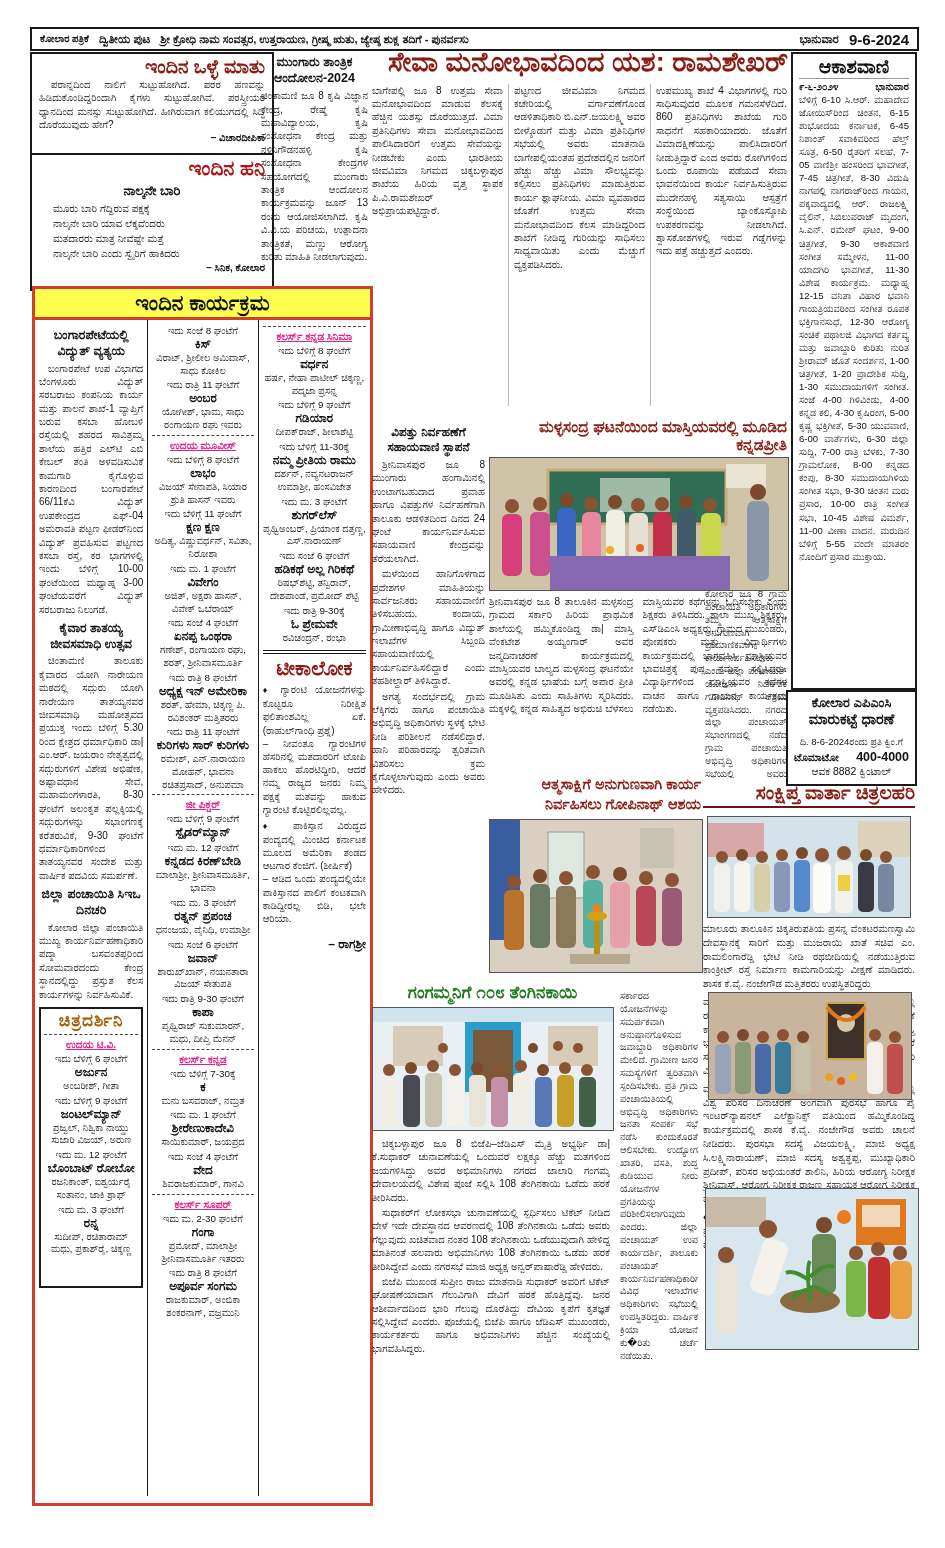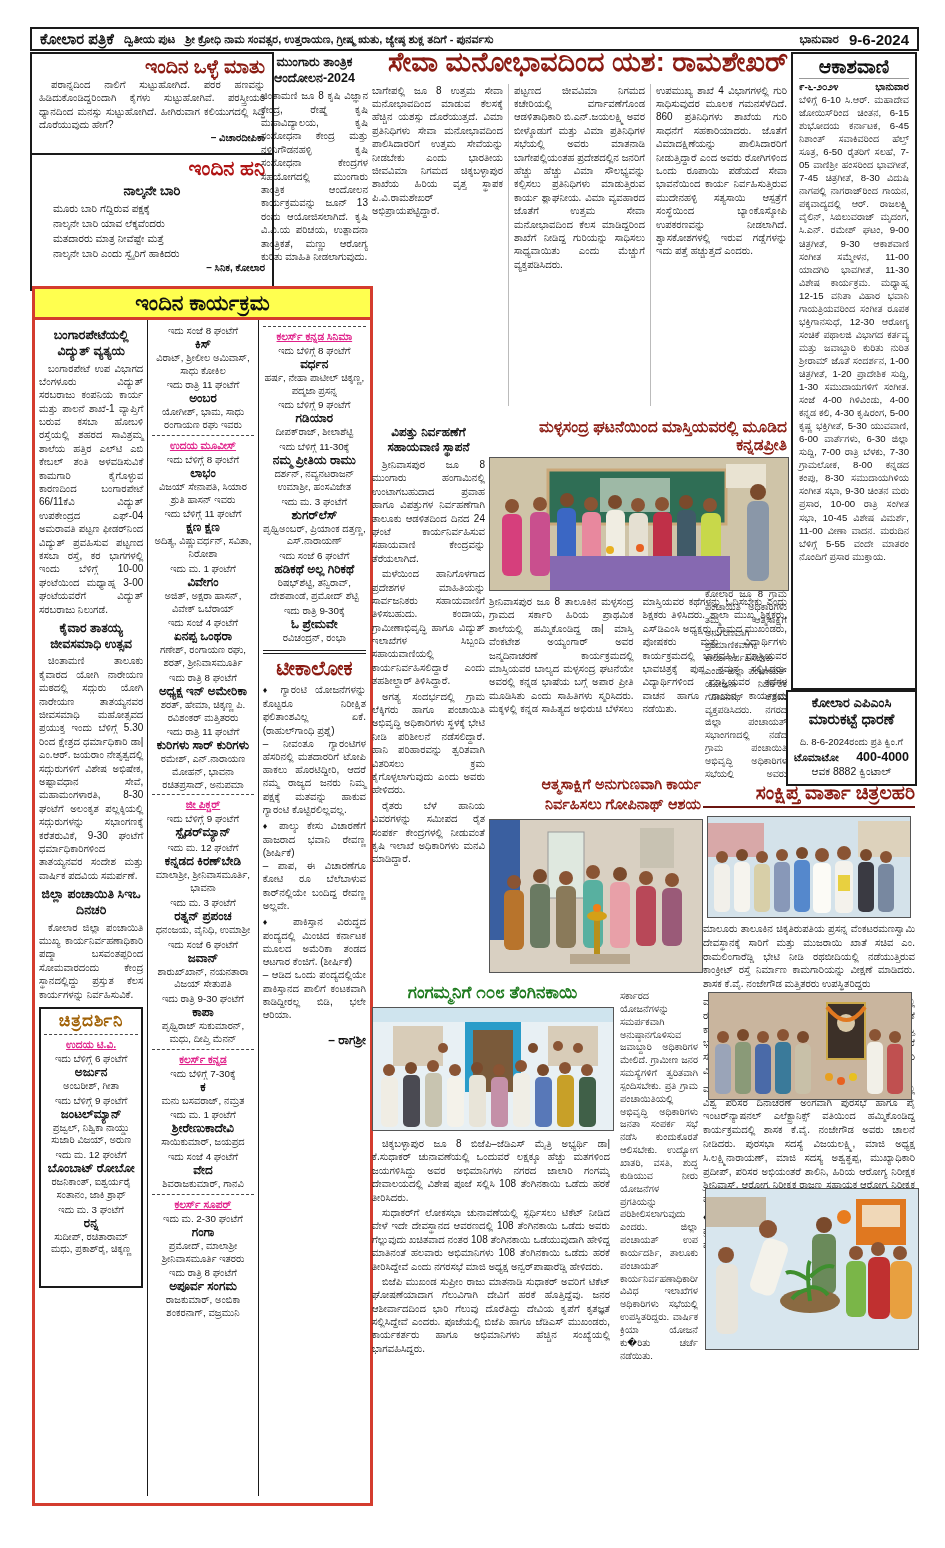--- a/index.html
+++ b/index.html
@@ -7,21 +7,21 @@
         font-family:"Liberation Sans","DejaVu Sans",sans-serif;color:#111;overflow:hidden;}
   .abs{position:absolute;}
   .bx{border:2px solid #1a1a1a;background:#fff;}
   .jt{font-size:10px;line-height:1.34;text-align:justify;}
   .jt p{margin:0 0 2px 0;text-indent:10px;}
   .rh{color:#8a1b12;font-weight:bold;text-align:right;}
   .bl{font-size:10px;font-weight:bold;text-align:right;}
   .sh{font-weight:bold;text-align:center;font-size:11.5px;line-height:1.25;margin:3px 0;}
   
   #masthead{display:flex;align-items:center;gap:10px;padding:0 8px;font-weight:bold;}
-  #masthead .pn{font-size:15px;}
+  #masthead .pn{font-size:10px;font-family:Liberation Serif, serif;}
   #masthead .pl{font-size:11.5px;}
   #masthead .pg{font-size:11px;flex:1;}
   #masthead .dt{font-size:15px;}
   
   #schedbox{border:3px solid #d43c2e;}
   #schedtitle{background:#ffff4f;border-bottom:3px solid #d43c2e;text-align:center;
               font-size:21px;font-weight:bold;padding:2px 0;}
   #schedcols{display:flex;}
   .scol{padding:3px 4px;overflow:hidden;}
   .scol+.scol{border-left:1.5px solid #1a1a1a;}
@@ -332,24 +332,20 @@
           </div>
 
         <div id="tkl">
           <div class="t">ಟೀಕಾಲೋಕ</div>
 
             <div>
               <div class="tq">ಗ್ಯಾರಂಟಿ ಯೋಜನೆಗಳನ್ನು ಕೊಟ್ಟರೂ ನಿರೀಕ್ಷಿತ ಫಲಿತಾಂಶವಿಲ್ಲ ಏಕೆ. (ರಾಹುಲ್‌ಗಾಂಧಿ ಪ್ರಶ್ನೆ)</div>
               <div class="ta">– ನೀವಂತೂ ಗ್ಯಾರಂಟಿಗಳ ಹೆಸರಿನಲ್ಲಿ ಮತದಾರರಿಗೆ ಟೋಪಿ ಹಾಕಲು ಹೊರಟಿದ್ದೀರಿ, ಆದರೆ ನಮ್ಮ ರಾಜ್ಯದ ಜನರು ನಿಮ್ಮ ಪಕ್ಷಕ್ಕೆ ಮತವನ್ನು ಹಾಕುವ ಗ್ಯಾರಂಟಿ ಕೊಟ್ಟಿರಲಿಲ್ಲವಲ್ಲ.</div>
             </div>
 
-            <div>
-              <div class="tq">ಪಾಲ್ಕು ಕೇಸು ವಿಚಾರಣೆಗೆ ಹಾಜರಾದ ಭವಾನಿ ರೇವಣ್ಣ (ಶೀರ್ಷಿಕೆ)</div>
-              <div class="ta">– ಪಾಪ, ಈ ವಿಚಾರಣೆಗೂ ಕೋಟಿ ರೂ ಬೆಲೆಬಾಳುವ ಕಾರ್‌ನಲ್ಲಿಯೇ ಬಂದಿದ್ದ ರೇವಣ್ಣ ಅಲ್ಲವೇ.</div>
-            </div>
 
             <div>
               <div class="tq">ಪಾಕಿಸ್ತಾನ ವಿರುದ್ಧದ ಪಂದ್ಯದಲ್ಲಿ ಮಿಂಚಿದ ಕರ್ನಾಟಕ ಮೂಲದ ಅಮೆರಿಕಾ ತಂಡದ ಆಟಗಾರ ಕೆಂಜಿಗೆ. (ಶೀರ್ಷಿಕೆ)</div>
               <div class="ta">– ಆಡಿದ ಒಂದು ಪಂದ್ಯದಲ್ಲಿಯೇ ಪಾಕಿಸ್ತಾನದ ಪಾಲಿಗೆ ಕಂಟಕವಾಗಿ ಕಾಡಿದ್ದೀರಲ್ಲ ಬಿಡಿ, ಭಲೇ ಆರಿಯಾ.</div>
             </div>
 
           <div class="bl" style="font-size:12px;margin-top:12px;">– ರಾಗಶ್ರೀ</div>
         </div>
       </div>
     </div>
@@ -367,21 +363,20 @@
   <div class="abs" style="left:372px;top:422px;width:113px;height:560px;overflow:hidden;">
     <div class="sh" style="font-size:12px;">ವಿಪತ್ತು ನಿರ್ವಹಣೆಗೆ ಸಹಾಯವಾಣಿ ಸ್ಥಾಪನೆ</div>
     <div class="jt">
 
         <p>ಶ್ರೀನಿವಾಸಪುರ ಜೂ 8  ಮುಂಗಾರು ಹಂಗಾಮಿನಲ್ಲಿ ಉಂಟಾಗಬಹುದಾದ ಪ್ರವಾಹ ಹಾಗೂ ವಿಪತ್ತುಗಳ ನಿರ್ವಹಣೆಗಾಗಿ ತಾಲೂಕು ಆಡಳಿತದಿಂದ ದಿನದ 24 ಘಂಟೆ ಕಾರ್ಯನಿರ್ವಹಿಸುವ ಸಹಾಯವಾಣಿ ಕೇಂದ್ರವನ್ನು ತೆರೆಯಲಾಗಿದೆ.</p>
 
         <p>ಮಳೆಯಿಂದ ಹಾನಿಗೊಳಗಾದ ಪ್ರದೇಶಗಳ ಮಾಹಿತಿಯನ್ನು ಸಾರ್ವಜನಿಕರು ಸಹಾಯವಾಣಿಗೆ ತಿಳಿಸಬಹುದು. ಕಂದಾಯ, ಗ್ರಾಮೀಣಾಭಿವೃದ್ಧಿ ಹಾಗೂ ವಿದ್ಯುತ್ ಇಲಾಖೆಗಳ ಸಿಬ್ಬಂದಿ ಸಹಾಯವಾಣಿಯಲ್ಲಿ ಕಾರ್ಯನಿರ್ವಹಿಸಲಿದ್ದಾರೆ ಎಂದು ತಹಶೀಲ್ದಾರ್ ತಿಳಿಸಿದ್ದಾರೆ.</p>
 
         <p>ಅಗತ್ಯ ಸಂದರ್ಭದಲ್ಲಿ ಗ್ರಾಮ ಲೆಕ್ಕಿಗರು ಹಾಗೂ ಪಂಚಾಯಿತಿ ಅಭಿವೃದ್ಧಿ ಅಧಿಕಾರಿಗಳು ಸ್ಥಳಕ್ಕೆ ಭೇಟಿ ನೀಡಿ ಪರಿಶೀಲನೆ ನಡೆಸಲಿದ್ದಾರೆ. ಹಾನಿ ಪರಿಹಾರವನ್ನು ತ್ವರಿತವಾಗಿ ವಿತರಿಸಲು ಕ್ರಮ ಕೈಗೊಳ್ಳಲಾಗುವುದು ಎಂದು ಅವರು ಹೇಳಿದರು.</p>
 
-        <p>ರೈತರು ಬೆಳೆ ಹಾನಿಯ ವಿವರಗಳನ್ನು ಸಮೀಪದ ರೈತ ಸಂಪರ್ಕ ಕೇಂದ್ರಗಳಲ್ಲಿ ನೀಡುವಂತೆ ಕೃಷಿ ಇಲಾಖೆ ಅಧಿಕಾರಿಗಳು ಮನವಿ ಮಾಡಿದ್ದಾರೆ.</p>
 
     </div>
   </div>
 
   <div class="abs" style="left:489px;top:418px;width:298px;">
     <div class="rh" style="font-size:15.5px;">ಮಳ್ಳಸಂದ್ರ ಘಟನೆಯಿಂದ ಮಾಸ್ತಿಯವರಲ್ಲಿ ಮೂಡಿದ ಕನ್ನಡಪ್ರೀತಿ</div>
     <svg class="ph" width="298" height="132" viewBox="0 0 298 132" style="margin-top:3px;">
       <rect width="298" height="132" fill="#cfc4a8"></rect>
       <rect x="58" y="12" width="178" height="54" fill="#2f6e55" stroke="#caa87a" stroke-width="3"></rect>
       <rect x="236" y="6" width="40" height="24" fill="#e9e3d2"></rect>

